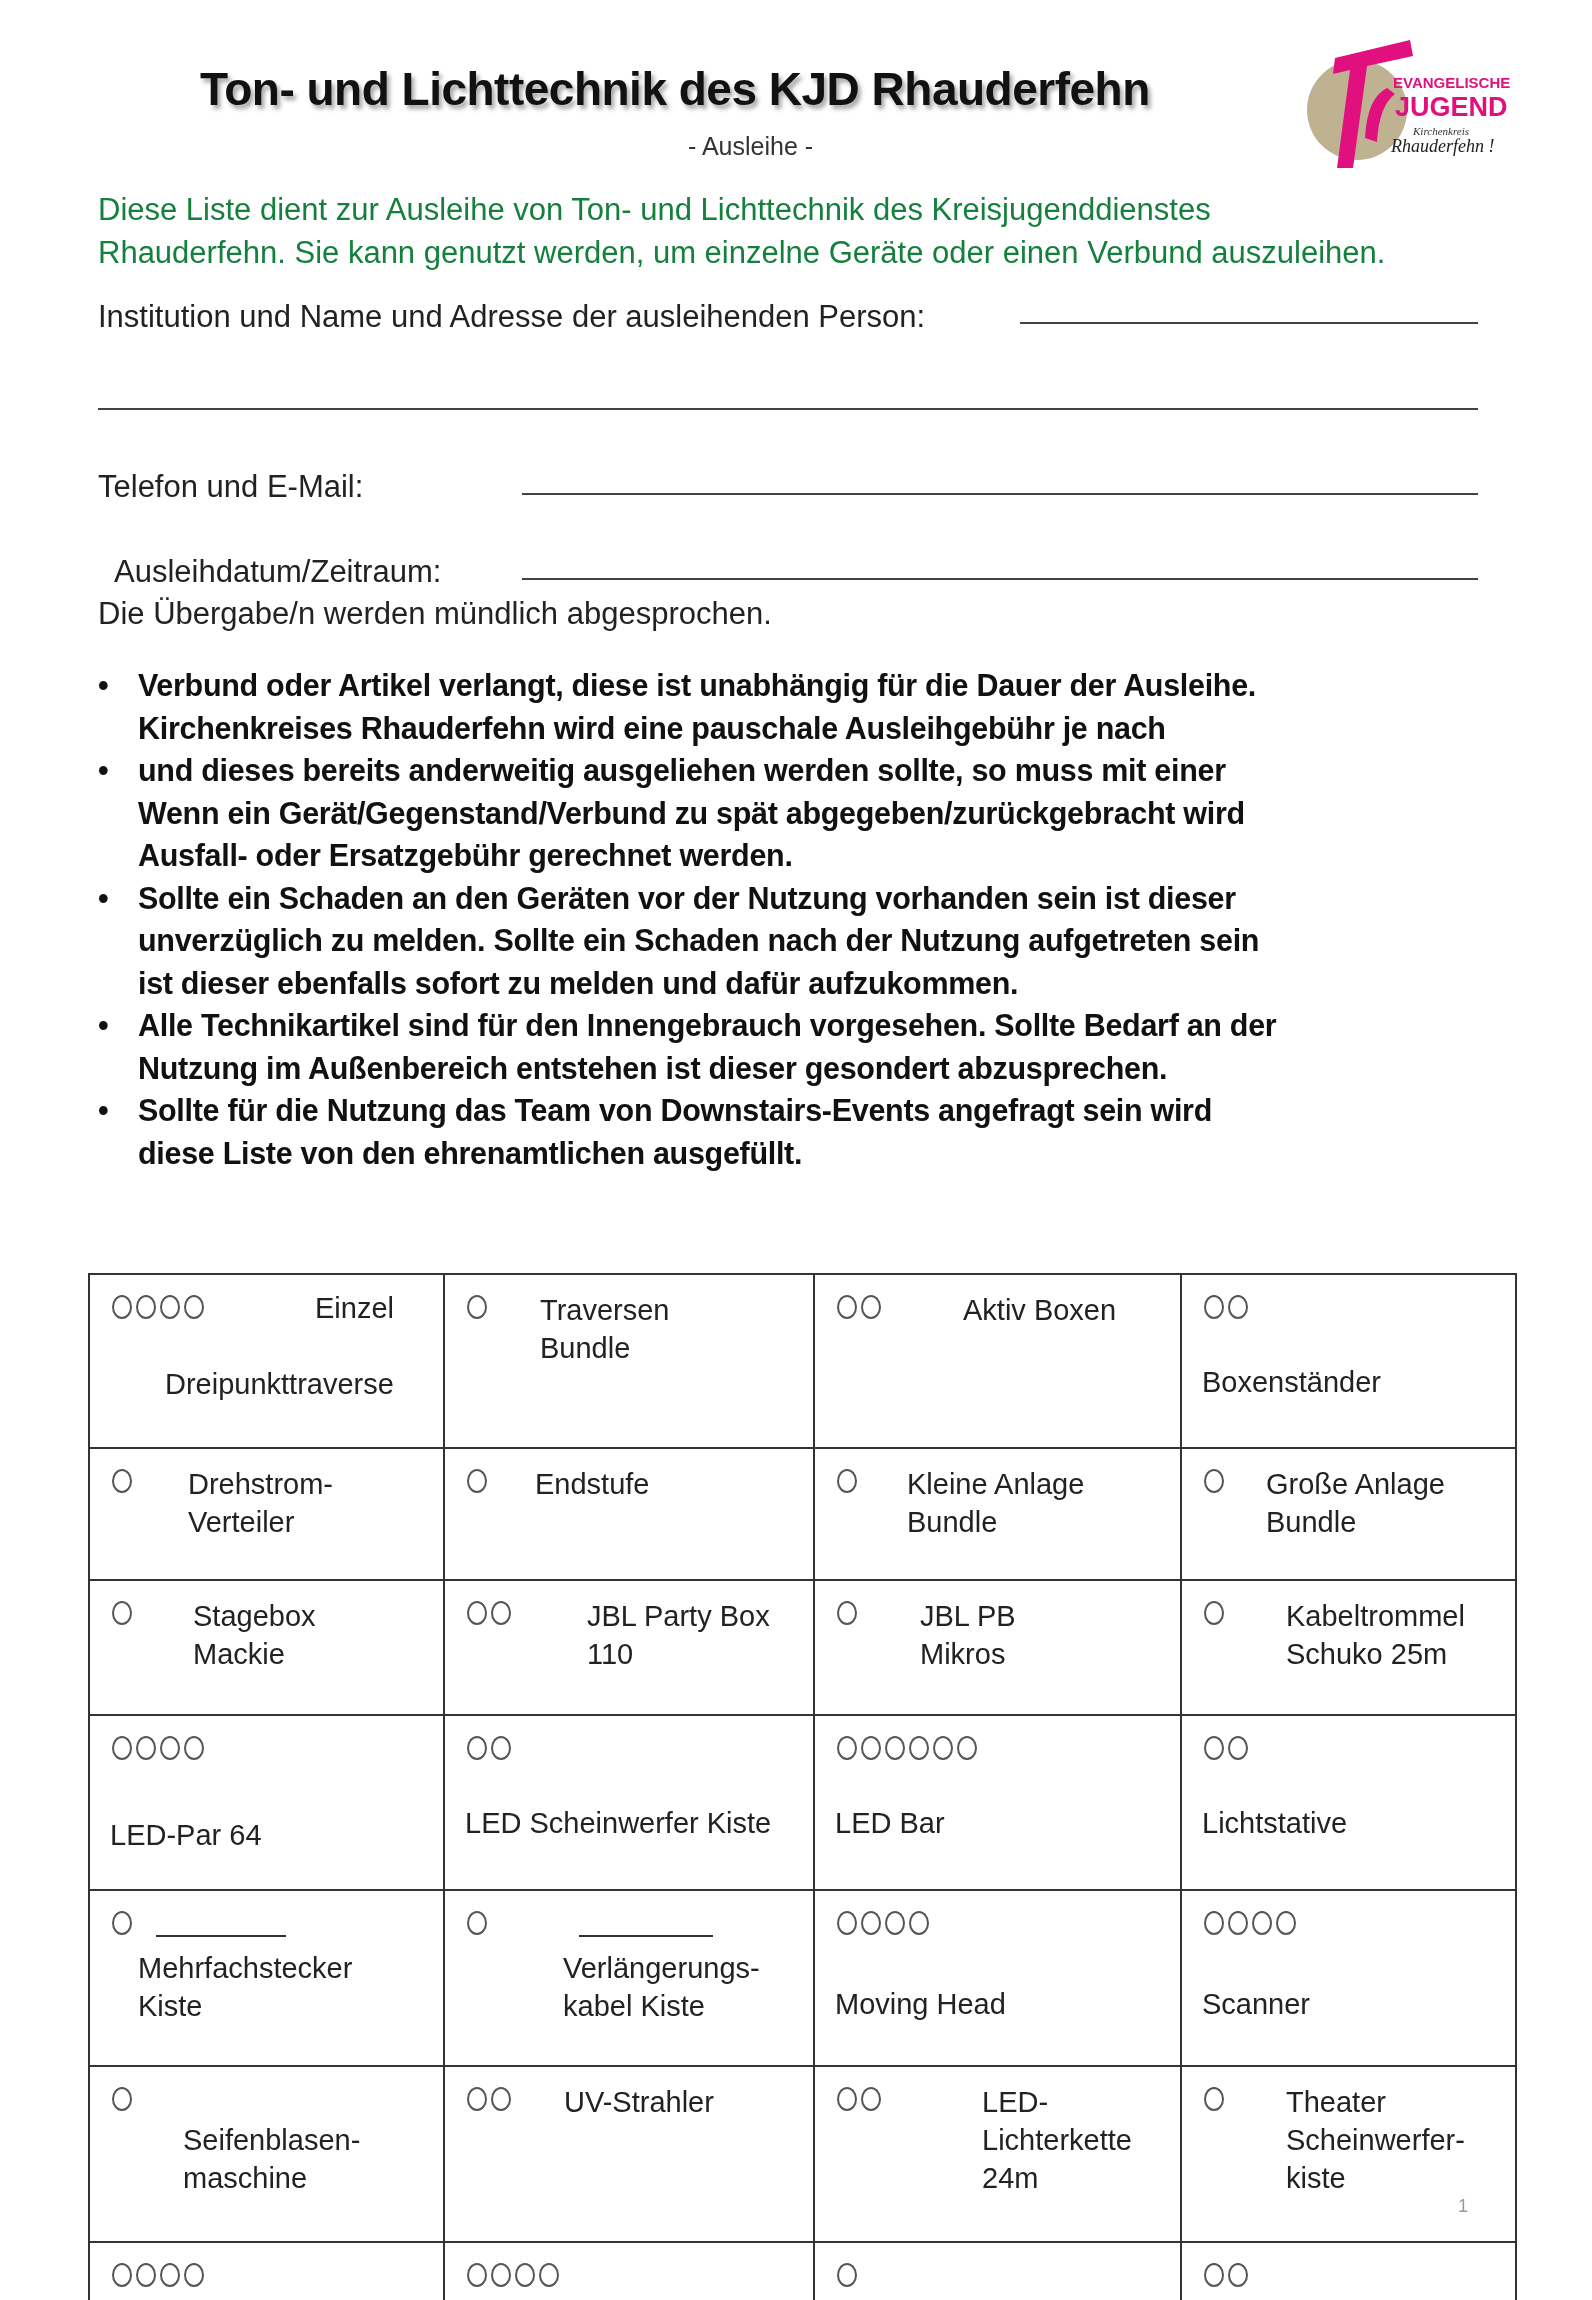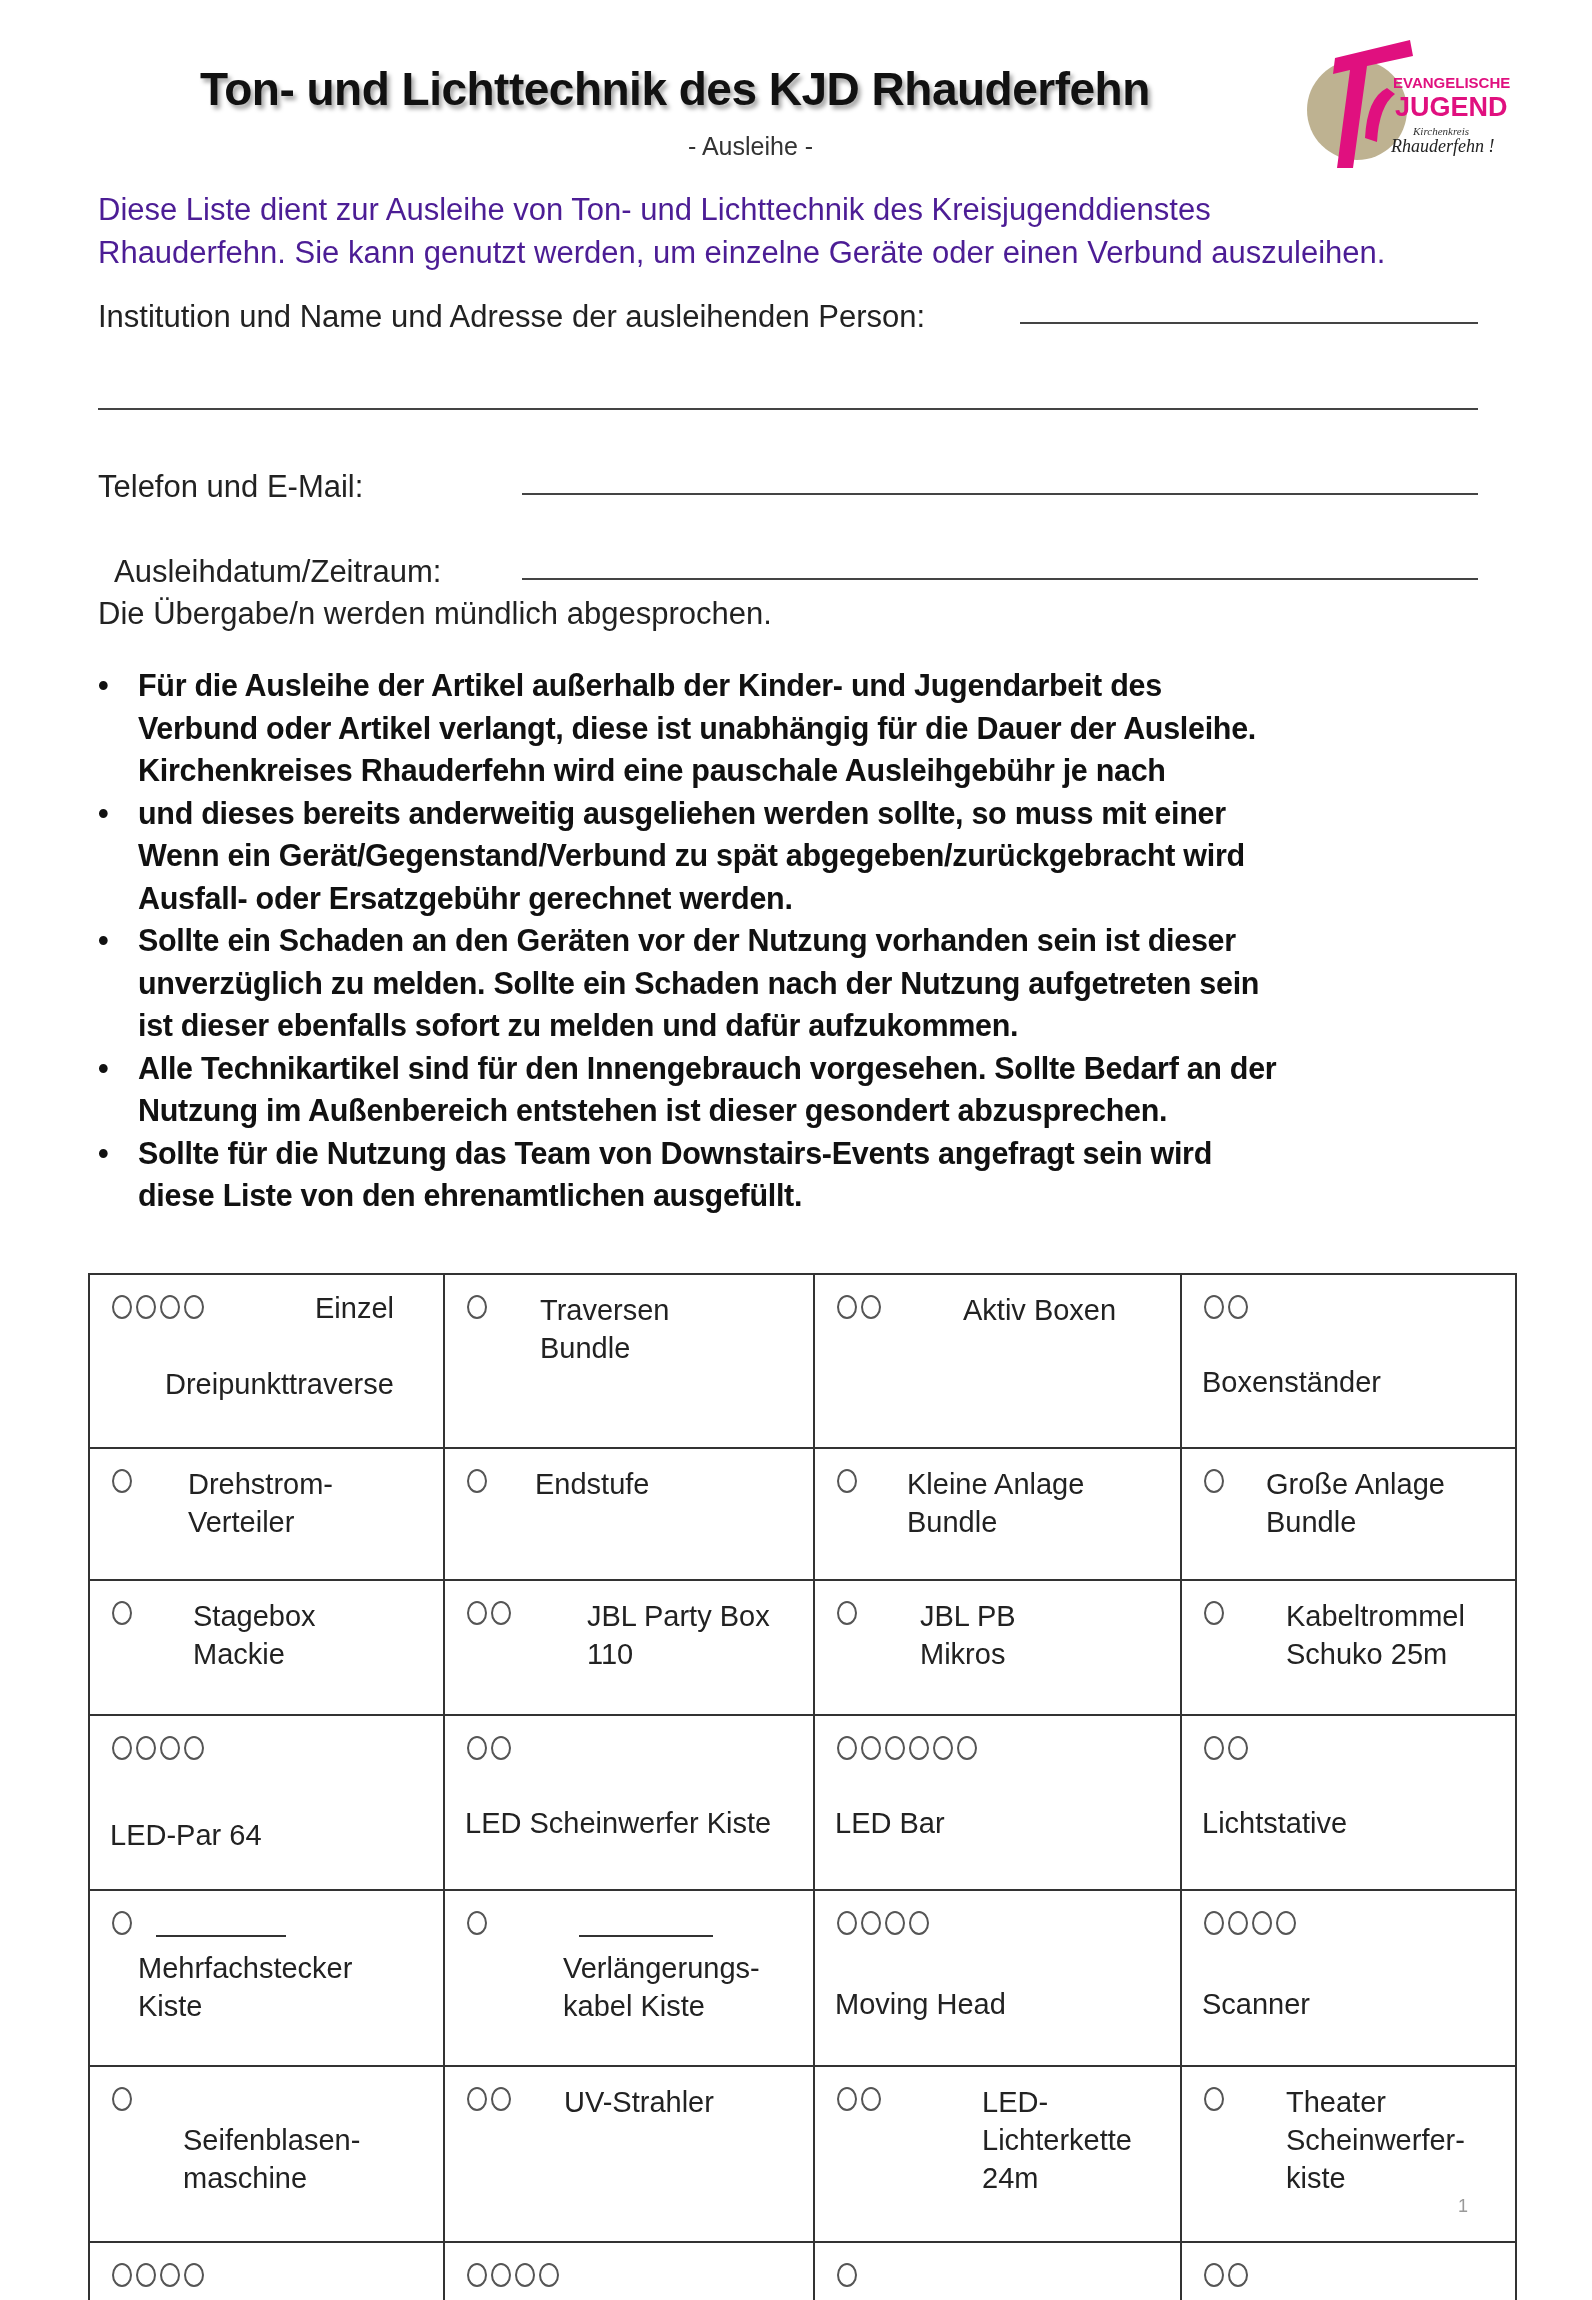--- a/index.html
+++ b/index.html
@@ -3,21 +3,21 @@
 <meta charset="utf-8">
 <style>
   html, body { margin:0; padding:0; background:#fff; }
   body { width:1592px; height:2300px; position:relative; overflow:hidden;
          font-family:"Liberation Sans", sans-serif; color:#1a1a1a; }
   .title { position:absolute; left:200px; top:62px; font-size:46px; font-weight:bold;
            letter-spacing:-0.5px; color:#111;
            text-shadow: 3px 4px 4px rgba(0,0,0,0.35); }
   .subtitle { position:absolute; left:688px; top:132px; font-size:25px; color:#333; }
   .logo { position:absolute; left:1295px; top:18px; width:240px; height:160px; }
-  .para { position:absolute; left:98px; font-size:31px; line-height:43px; color:#4c1d95; }
+  .para { position:absolute; left:98px; font-size:31px; line-height:43px; color:#15803d; }
   .label { position:absolute; left:98px; font-size:31px; color:#222; }
   .line { position:absolute; border-bottom:2px solid #444; height:0; }
   .bullets { position:absolute; left:98px; top:664px; width:1330px; margin:0; padding:0; list-style:none; }
   .bullets li { position:relative; padding-left:40px; font-size:30.5px; font-weight:bold;
                 line-height:42.5px; color:#111; letter-spacing:-0.3px; }
   .bullets li .dot { position:absolute; left:0; top:0; }
   table.items { position:absolute; left:88px; top:1273px; border-collapse:collapse;
                 width:1427px; table-layout:fixed; }
   table.items td { border:2.5px solid #333; vertical-align:top; position:relative;
                    padding:17px; font-size:29px; color:#222; line-height:38px;margin-top:24px; }
@@ -54,21 +54,20 @@
 <div class="label" style="top:469px;">Telefon und E-Mail:</div>
 <div class="line" style="left:522px; top:493px; width:956px;"></div>
 
 <div class="label" style="top:554px;margin-left:16px;">Ausleihdatum/Zeitraum:</div>
 <div class="line" style="left:522px; top:578px; width:956px;"></div>
 <div class="label" style="top:596px;">Die Übergabe/n werden mündlich abgesprochen.</div>
 
 <ul class="bullets" id="rules">
     <li>
       <span class="dot">•</span>
-      <div>Für die Ausleihe der Artikel außerhalb der Kinder- und Jugendarbeit des</div>
       <div>Verbund oder Artikel verlangt, diese ist unabhängig für die Dauer der Ausleihe.</div>
       <div>Kirchenkreises Rhauderfehn wird eine pauschale Ausleihgebühr je nach</div>
     </li>
     <li>
       <span class="dot">•</span>
       <div>und dieses bereits anderweitig ausgeliehen werden sollte, so muss mit einer</div>
       <div>Wenn ein Gerät/Gegenstand/Verbund zu spät abgegeben/zurückgebracht wird</div>
       <div>Ausfall- oder Ersatzgebühr gerechnet werden.</div>
     </li>
     <li>

